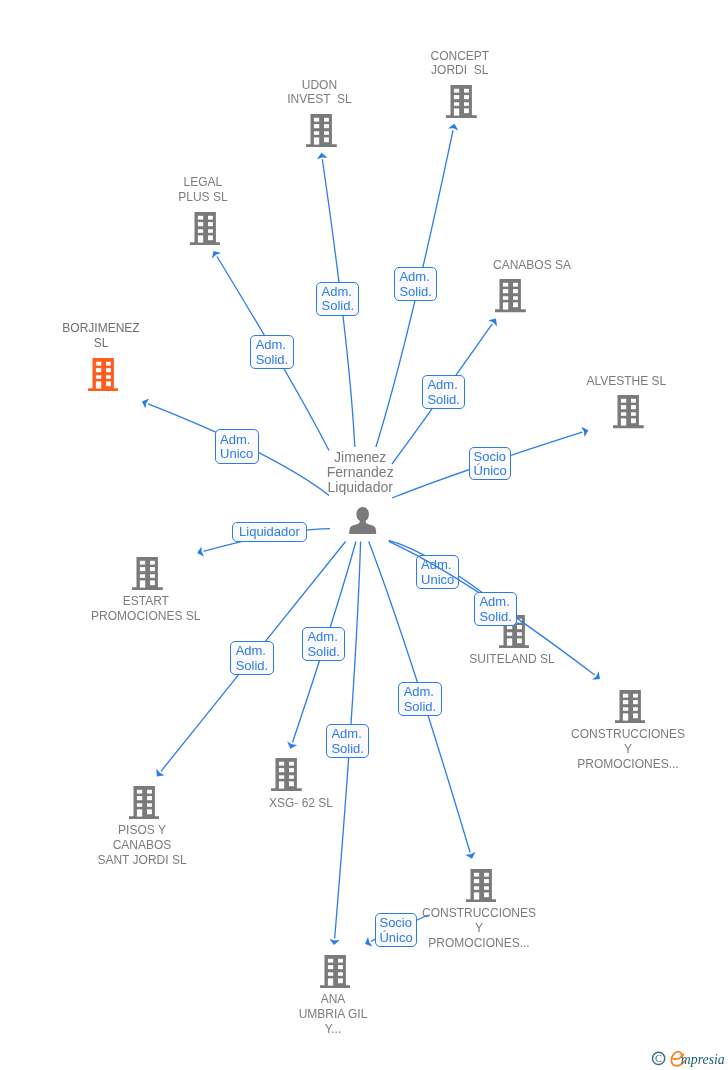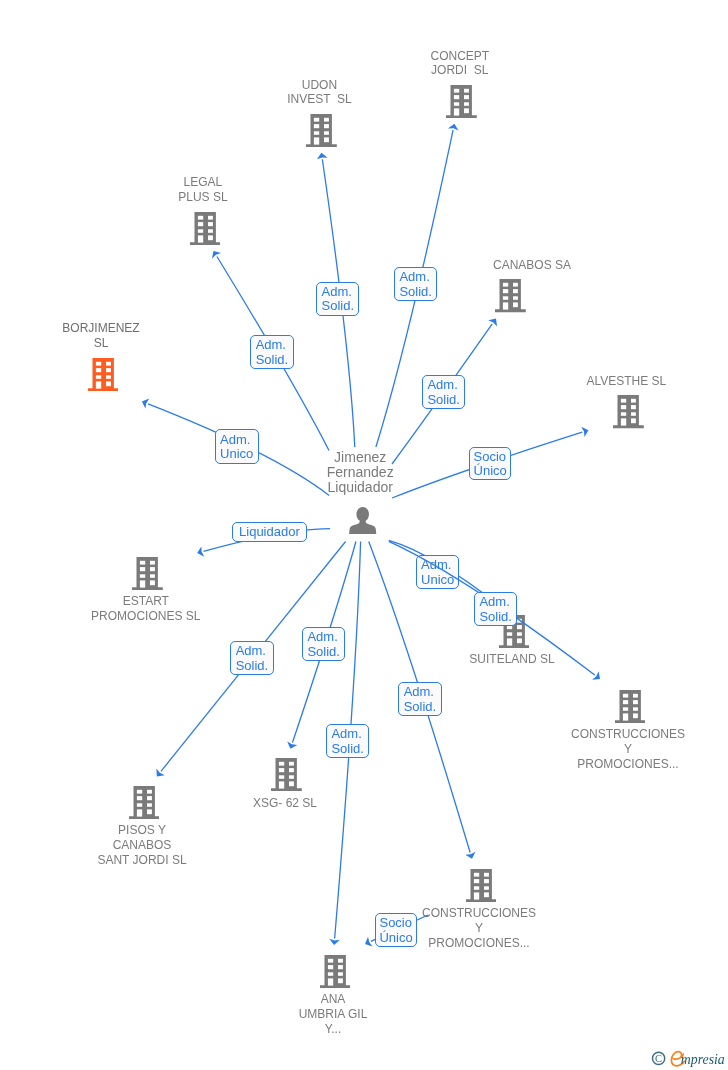--- a/index.html
+++ b/index.html
@@ -153,21 +153,21 @@
 <path fill="#7a7a7a" d="M4.5 0 H25.9 V30.6 H4.5 Z M0 30.2 H30.8 V33.3 H0 Z"></path>
 <rect fill="#ffffff" x="7.9" y="3.8" width="5.3" height="3.8"></rect>
 <rect fill="#ffffff" x="18.0" y="3.8" width="4.9" height="3.8"></rect>
 <rect fill="#ffffff" x="7.9" y="10.1" width="5.3" height="4.1"></rect>
 <rect fill="#ffffff" x="18.0" y="10.1" width="4.9" height="4.1"></rect>
 <rect fill="#ffffff" x="7.9" y="17.3" width="5.3" height="3.5"></rect>
 <rect fill="#ffffff" x="18.0" y="17.3" width="4.9" height="3.5"></rect>
 <rect fill="#ffffff" x="7.9" y="23.4" width="5.3" height="7.2"></rect>
 <rect fill="#ffffff" x="18.0" y="23.4" width="4.9" height="4.8"></rect>
 </svg></div>
-  <div class="lbl" style="left:285px;top:795.5px"><div>XSG- 62 SL</div></div>
+  <div class="lbl" style="left:301px;top:795.5px"><div>XSG- 62 SL</div></div>
 </div>
 <div class="node">
   <div class="icon" style="left:128.6px;top:785.5px"><svg class="bsvg" viewBox="0 0 30.8 33.3" width="30.8" height="33.3">
 <path fill="#7a7a7a" d="M4.5 0 H25.9 V30.6 H4.5 Z M0 30.2 H30.8 V33.3 H0 Z"></path>
 <rect fill="#ffffff" x="7.9" y="3.8" width="5.3" height="3.8"></rect>
 <rect fill="#ffffff" x="18.0" y="3.8" width="4.9" height="3.8"></rect>
 <rect fill="#ffffff" x="7.9" y="10.1" width="5.3" height="4.1"></rect>
 <rect fill="#ffffff" x="18.0" y="10.1" width="4.9" height="4.1"></rect>
 <rect fill="#ffffff" x="7.9" y="17.3" width="5.3" height="3.5"></rect>
 <rect fill="#ffffff" x="18.0" y="17.3" width="4.9" height="3.5"></rect>

